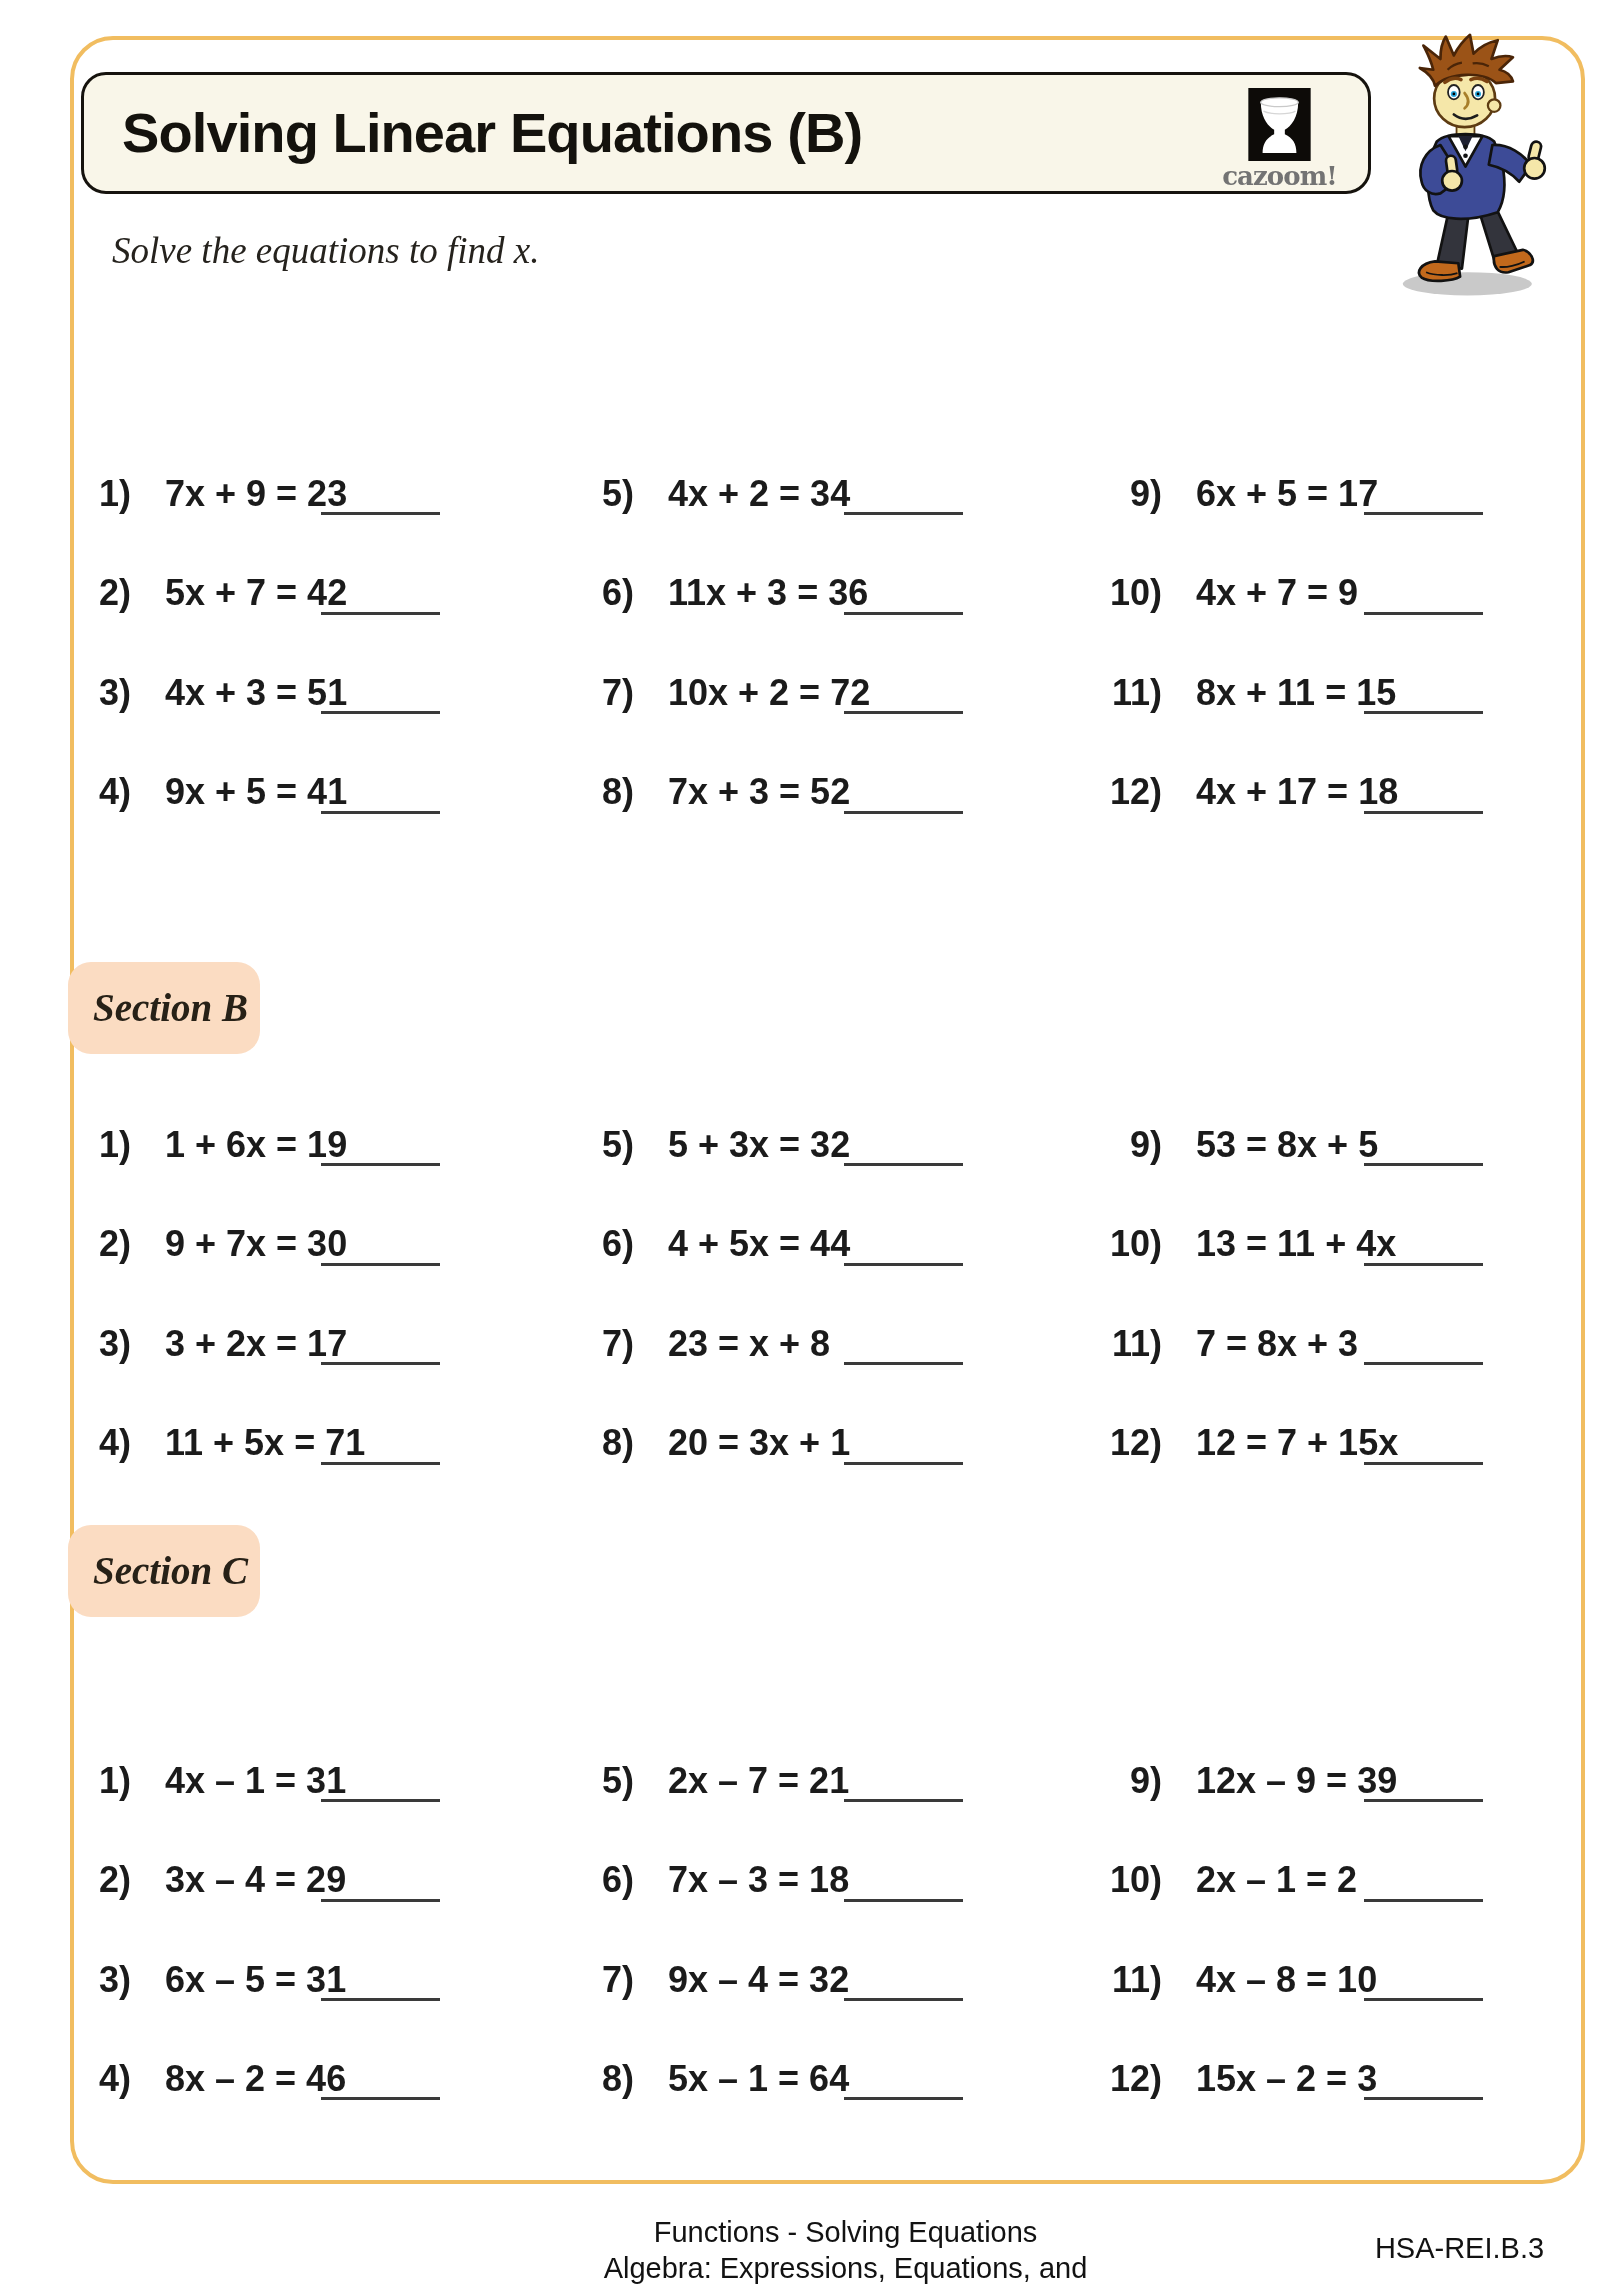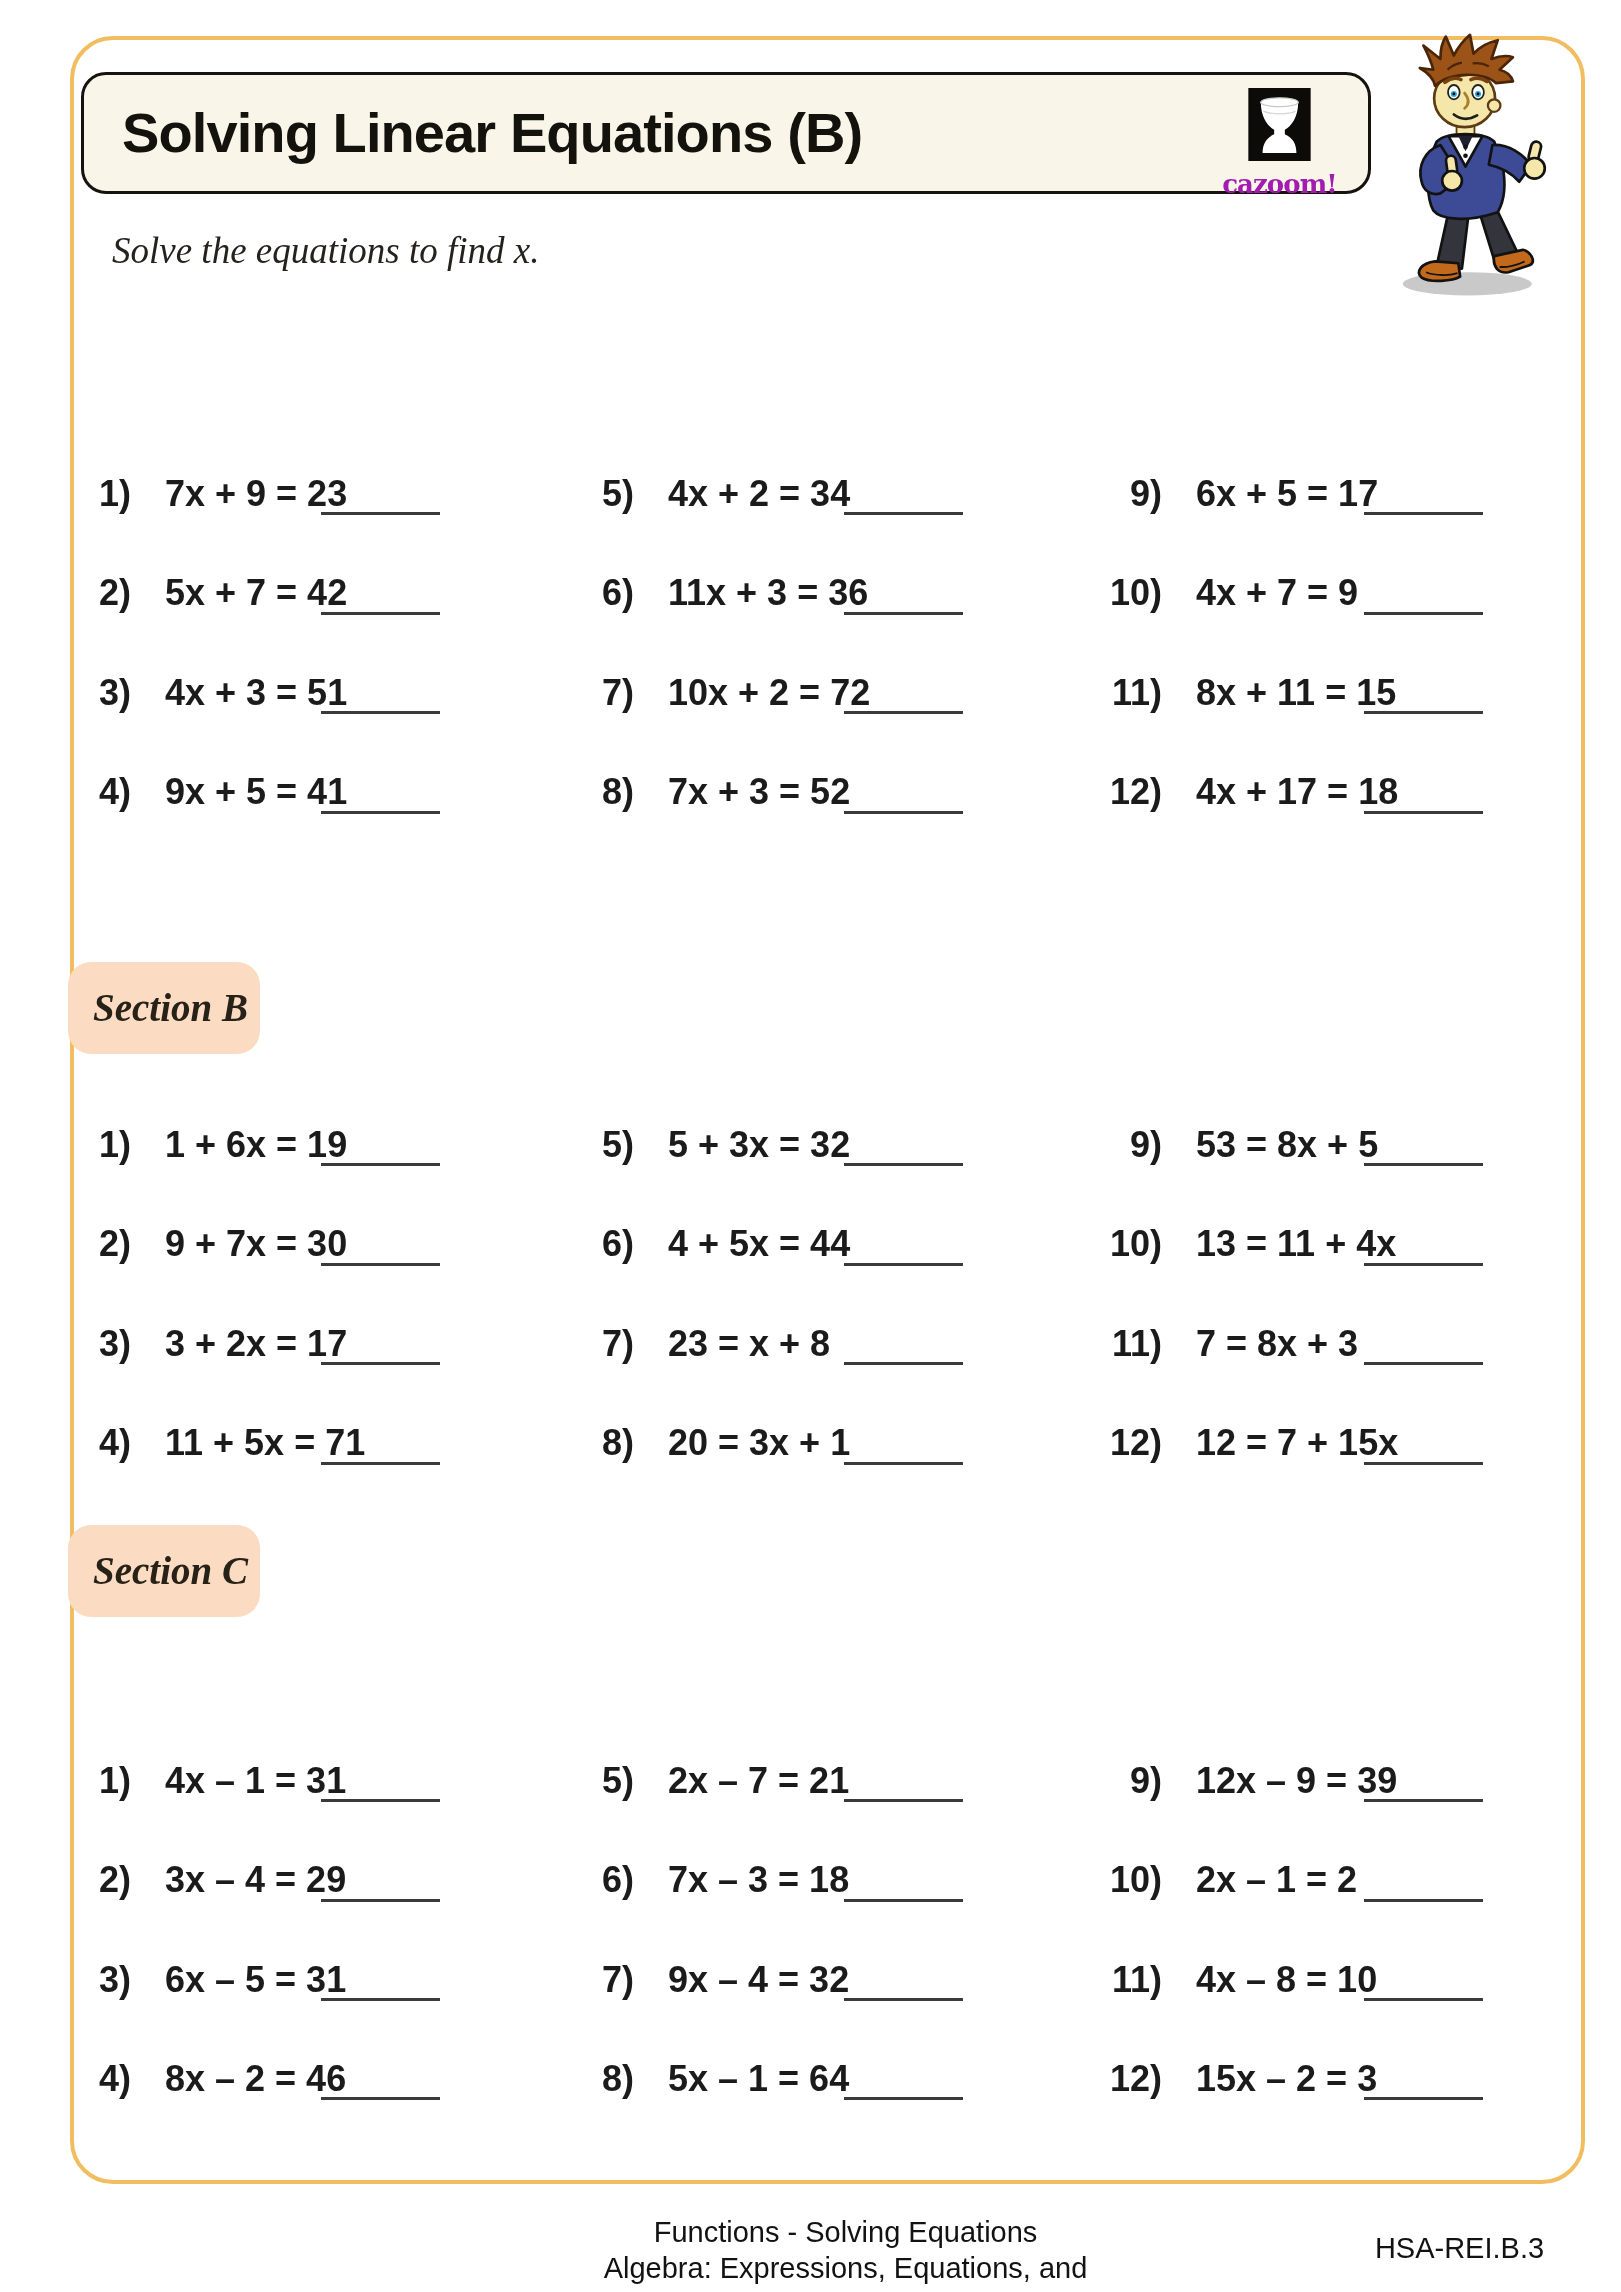--- a/index.html
+++ b/index.html
@@ -24,21 +24,21 @@
     position:absolute;left:38px;top:0;height:115px;line-height:115px;
     font-size:56px;font-weight:700;letter-spacing:-0.9px;color:#14120d;
     white-space:nowrap;margin:0;
   }
   .logo{
     position:absolute;left:1130px;top:12.5px;width:131px;text-align:center;
   }
   .logo-square{width:63px;height:73px;margin:0 auto;display:block;}
   .logo-word{
     font-family:"DejaVu Serif","Liberation Serif",serif;
-    font-weight:700;font-size:26px;color:#a21caf;letter-spacing:-0.9px;margin-top:8px;
+    font-weight:700;font-size:26px;color:#737373;letter-spacing:-0.9px;margin-top:0px;
   }
   .mascot{position:absolute;left:1358px;top:32px;}
   .instruction{
     position:absolute;left:112px;top:229px;
     font-family:"Liberation Serif",serif;font-style:italic;
     font-size:37px;color:#25221d;
   }
   .section-label{
     position:absolute;left:68px;width:192px;height:92px;
     background:var(--peach);border-radius:23px;

